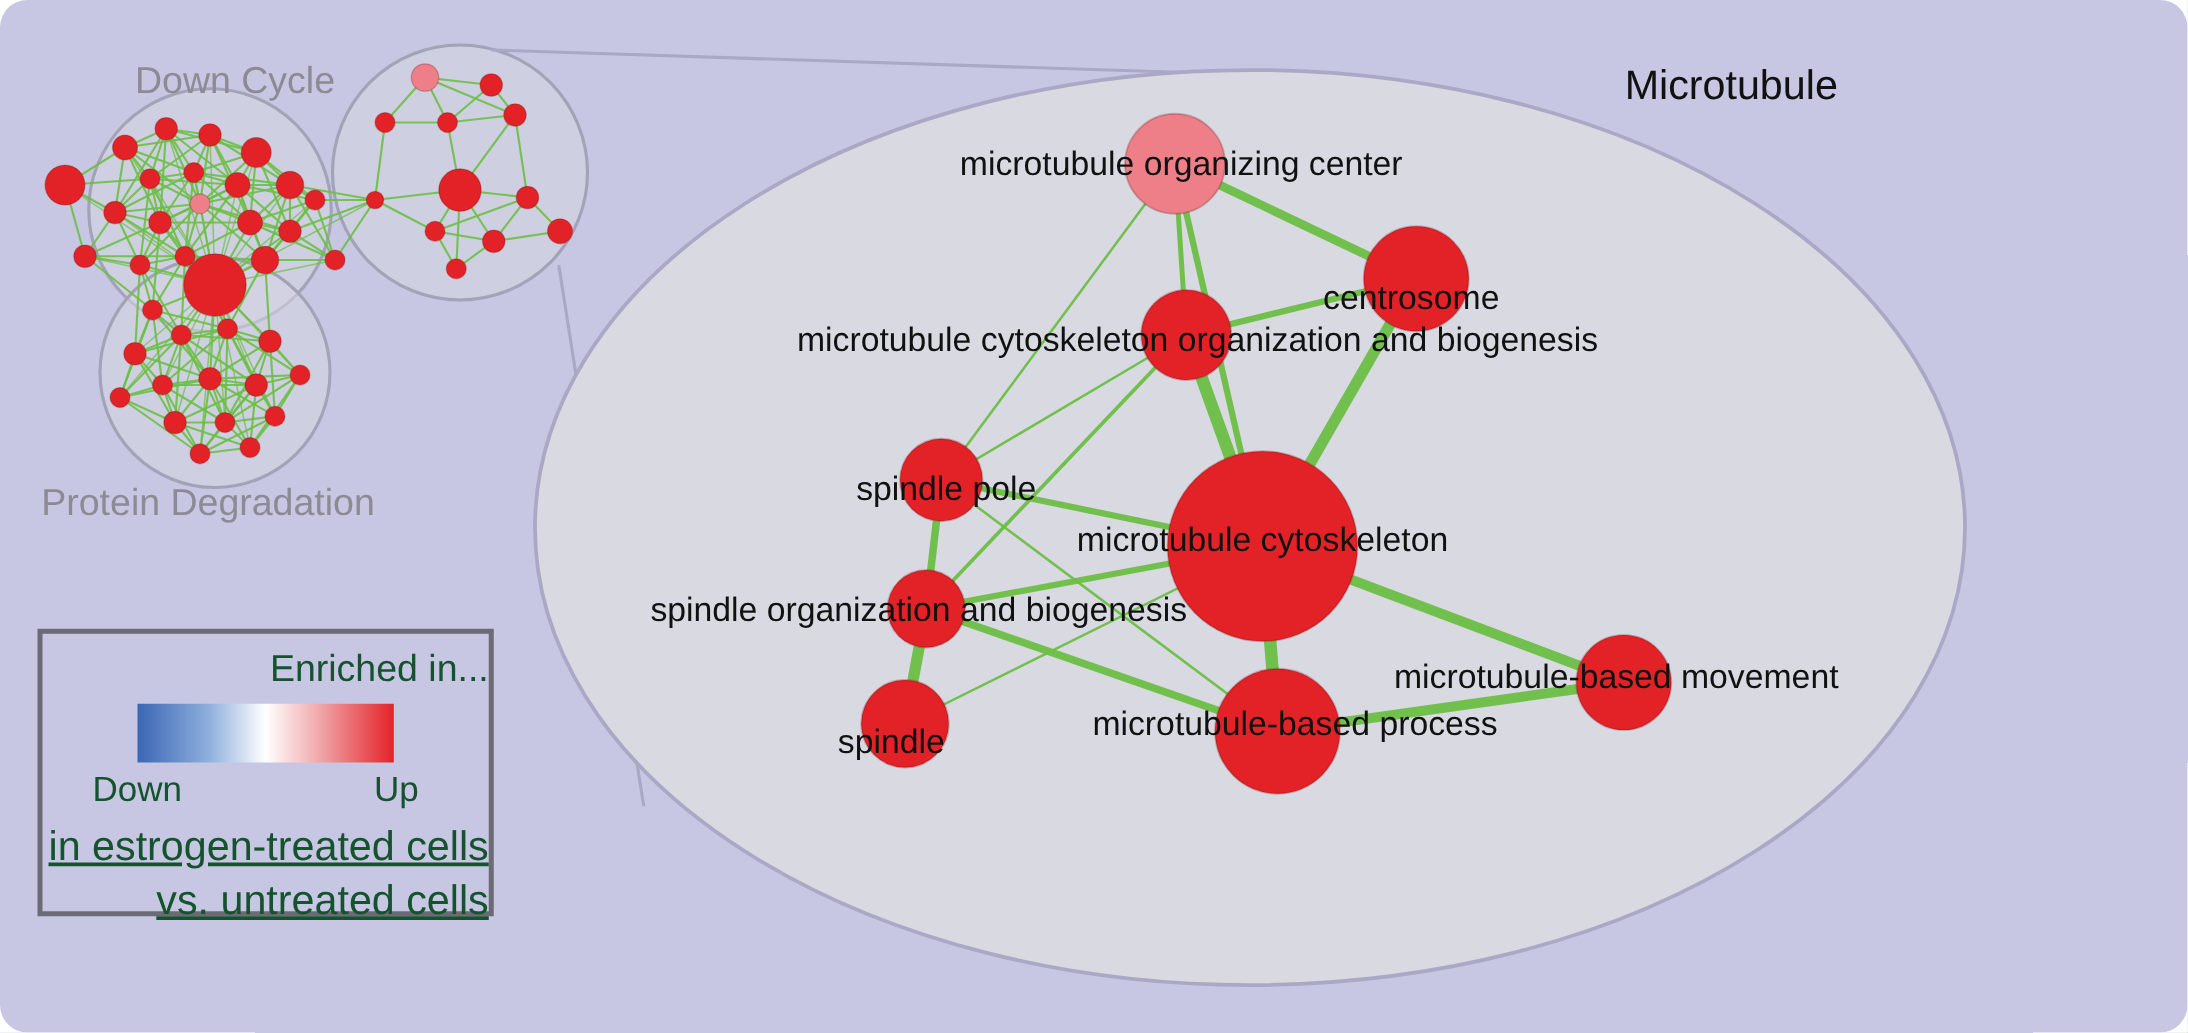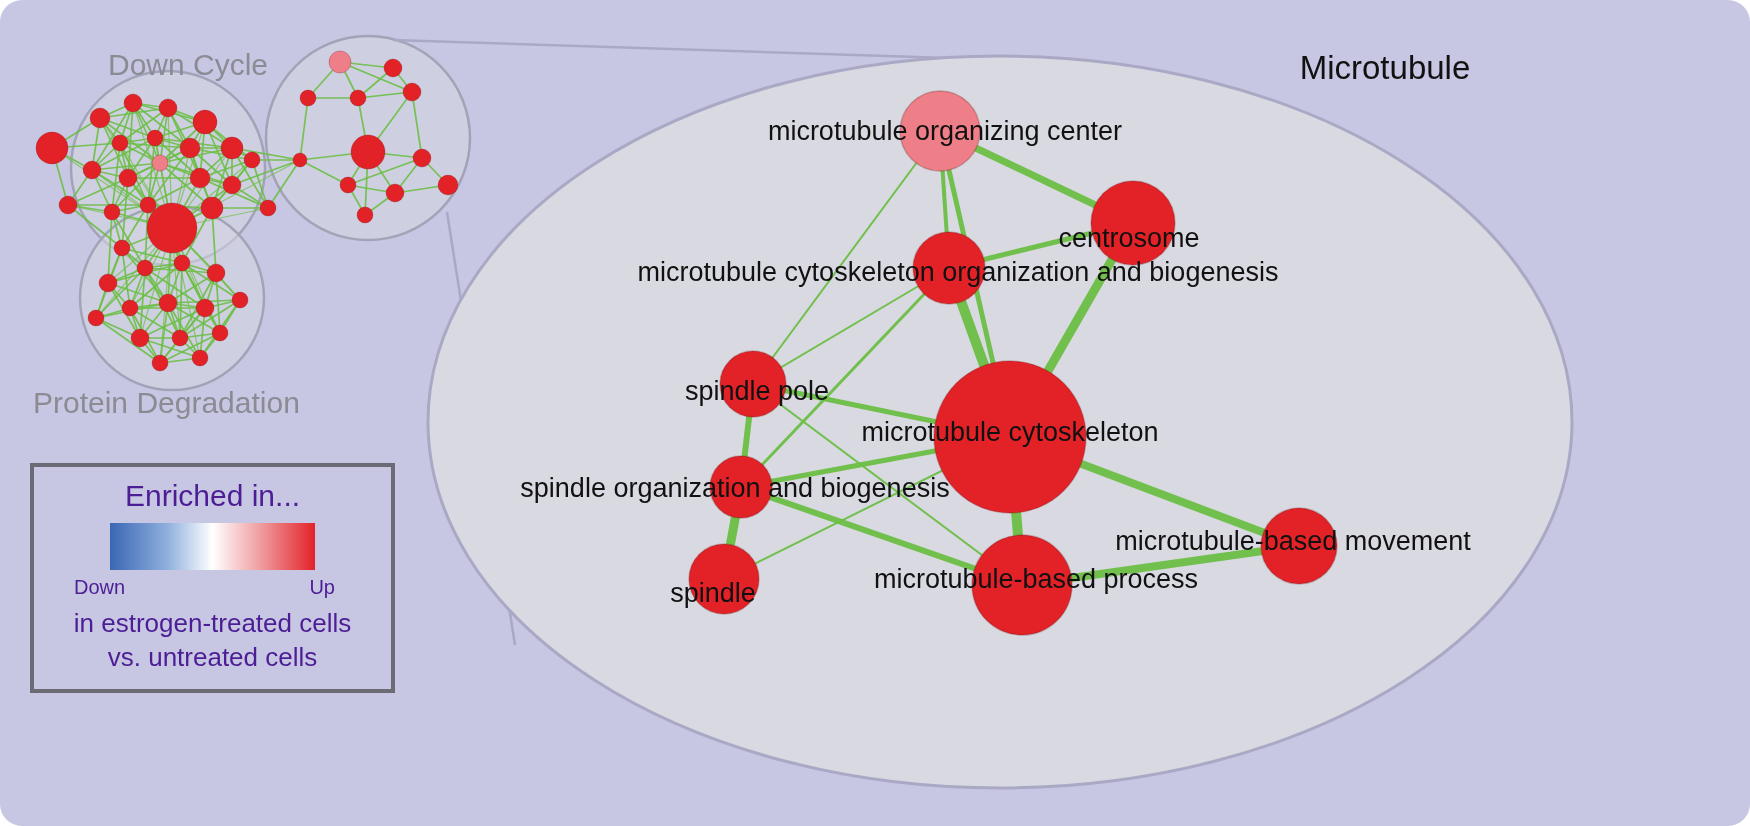--- a/index.html
+++ b/index.html
@@ -21,40 +21,40 @@
   }
   .big-heading {
     color:#111111;
     font-size:33px;
     line-height:1.22;
     text-align:center;
     white-space:nowrap;
   }
   .legend {
     position:absolute;
-    left:30px; top:463px;
+    left:30px; top:503px;
     width:365px; height:230px;
     border:4px solid #6b6b75;
     box-sizing:border-box;
-    text-align:center;
-    color:#4c1d95;
+    text-align:right;
+    color:#14532d;
   }
   .legend-title { font-size:30px; margin-top:12px; }
   .gradient-bar {
     width:205px; height:47px;
     margin:10px auto 6px auto;
   }
   .updown-row {
     display:flex;
     justify-content:space-between;
     padding:0 56px 0 40px;
-    font-size:20px;
+    font-size:28px;
     gap:24px;
   }
-  .legend-sub { font-size:26px; line-height:1.3; margin-top:8px; }
+  .legend-sub { font-size:33px; line-height:1.3; margin-top:8px;text-decoration:underline; }
 </style>
 </head>
 <body>
 
 <div class="canvas">
 
   <svg id="scene" class="scene" width="1750" height="826" viewBox="0 0 1750 826">
       <circle cx="168" cy="168" r="97" fill="rgba(214,214,226,0.55)" stroke="#a3a3b8" stroke-width="2.5"></circle>
       <circle cx="368" cy="138" r="102" fill="rgba(214,214,226,0.55)" stroke="#a3a3b8" stroke-width="2.5"></circle>
       <circle cx="172" cy="298" r="92" fill="rgba(214,214,226,0.55)" stroke="#a3a3b8" stroke-width="2.5"></circle>

